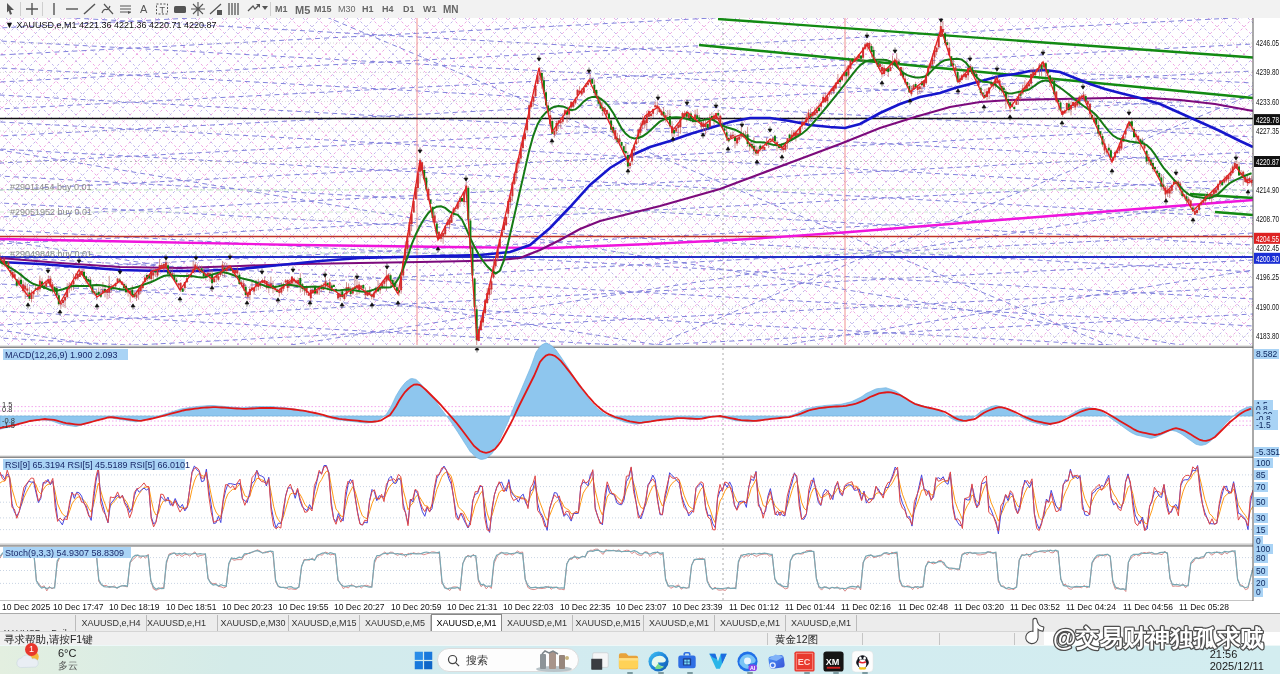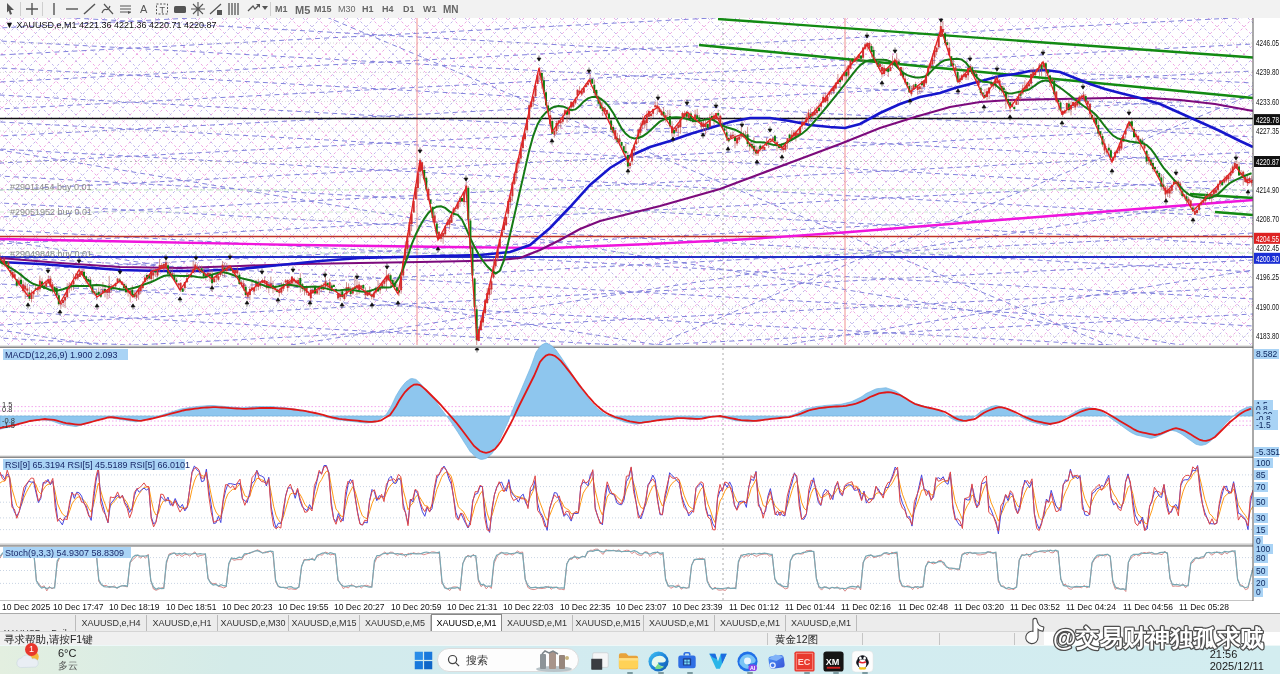--- a/index.html
+++ b/index.html
@@ -233,21 +233,21 @@
     <span style="position:absolute;left:898px;top:1px;white-space:nowrap">11 Dec 02:48</span>
     <span style="position:absolute;left:954px;top:1px;white-space:nowrap">11 Dec 03:20</span>
     <span style="position:absolute;left:1010px;top:1px;white-space:nowrap">11 Dec 03:52</span>
     <span style="position:absolute;left:1066px;top:1px;white-space:nowrap">11 Dec 04:24</span>
     <span style="position:absolute;left:1123px;top:1px;white-space:nowrap">11 Dec 04:56</span>
     <span style="position:absolute;left:1179px;top:1px;white-space:nowrap">11 Dec 05:28</span>
   </div>
 <div style="position:absolute;left:0;top:613px;width:1280px;height:18px;background:#ececec;border-top:1px solid #aaa">
     <div style="position:absolute;left:0px;top:1px;width:76px;height:16px;text-align:center;font-size:9px;color:#333;padding-top:13px;box-sizing:border-box;border-right:1px solid #bbb">XAUUSD,e,Daily</div>
     <div style="position:absolute;left:76px;top:1px;width:71px;height:16px;text-align:center;font-size:9px;color:#333;padding-top:3px;box-sizing:border-box;border-right:1px solid #bbb">XAUUSD,e,H4</div>
-    <div style="position:absolute;left:147px;top:1px;width:71px;height:16px;text-align:center;font-size:9px;color:#333;padding-top:3px;box-sizing:border-box;border-right:1px solid #bbb">XAUUSD,e,H1</div>
+    <div style="position:absolute;left:147px;top:1px;width:71px;height:16px;font-size:9px;color:#333;padding-top:3px;box-sizing:border-box;border-right:1px solid #bbb">XAUUSD,e,H1</div>
     <div style="position:absolute;left:218px;top:1px;width:71px;height:16px;text-align:center;font-size:9px;color:#333;padding-top:3px;box-sizing:border-box;border-right:1px solid #bbb">XAUUSD,e,M30</div>
     <div style="position:absolute;left:289px;top:1px;width:71px;height:16px;text-align:center;font-size:9px;color:#333;padding-top:3px;box-sizing:border-box;border-right:1px solid #bbb">XAUUSD,e,M15</div>
     <div style="position:absolute;left:360px;top:1px;width:71px;height:16px;text-align:center;font-size:9px;color:#333;padding-top:3px;box-sizing:border-box;border-right:1px solid #bbb">XAUUSD,e,M5</div>
     <div style="position:absolute;left:431px;top:0px;width:71px;height:17px;background:#fff;border:1px solid #888;border-bottom:none;box-sizing:border-box;text-align:center;font-size:9px;color:#000;padding-top:3px">XAUUSD,e,M1</div>
     <div style="position:absolute;left:502px;top:1px;width:71px;height:16px;text-align:center;font-size:9px;color:#333;padding-top:3px;box-sizing:border-box;border-right:1px solid #bbb">XAUUSD,e,M1</div>
     <div style="position:absolute;left:573px;top:1px;width:71px;height:16px;text-align:center;font-size:9px;color:#333;padding-top:3px;box-sizing:border-box;border-right:1px solid #bbb">XAUUSD,e,M15</div>
     <div style="position:absolute;left:644px;top:1px;width:71px;height:16px;text-align:center;font-size:9px;color:#333;padding-top:3px;box-sizing:border-box;border-right:1px solid #bbb">XAUUSD,e,M1</div>
     <div style="position:absolute;left:715px;top:1px;width:71px;height:16px;text-align:center;font-size:9px;color:#333;padding-top:3px;box-sizing:border-box;border-right:1px solid #bbb">XAUUSD,e,M1</div>
     <div style="position:absolute;left:786px;top:1px;width:71px;height:16px;text-align:center;font-size:9px;color:#333;padding-top:3px;box-sizing:border-box;border-right:1px solid #bbb">XAUUSD,e,M1</div>
   </div>

